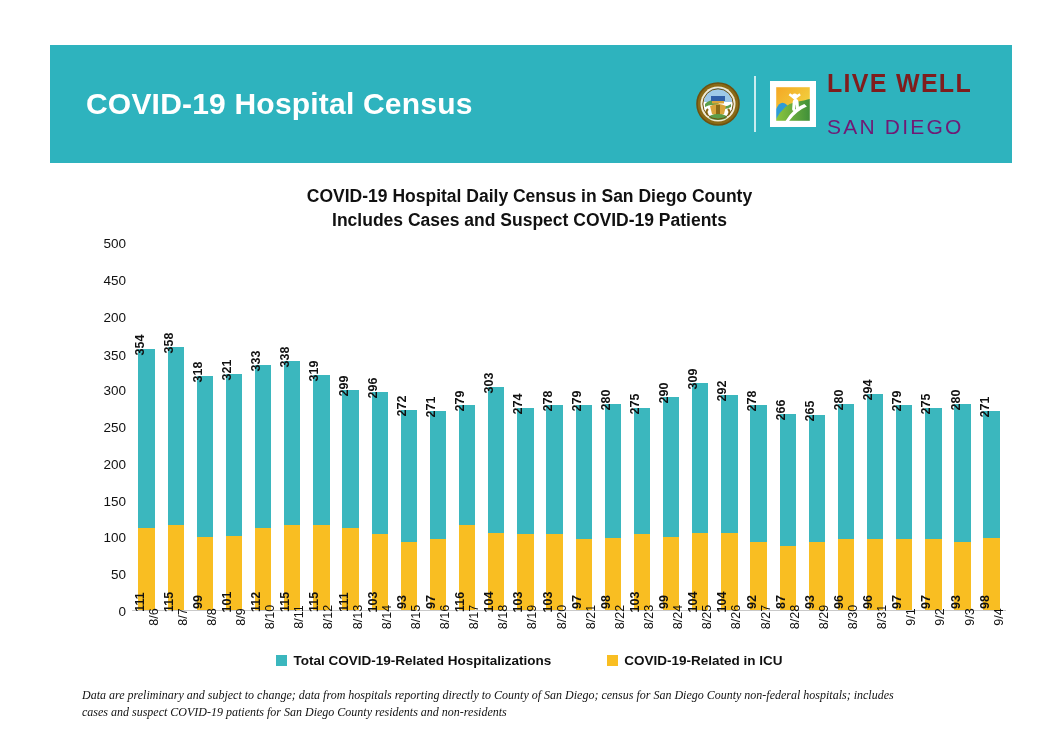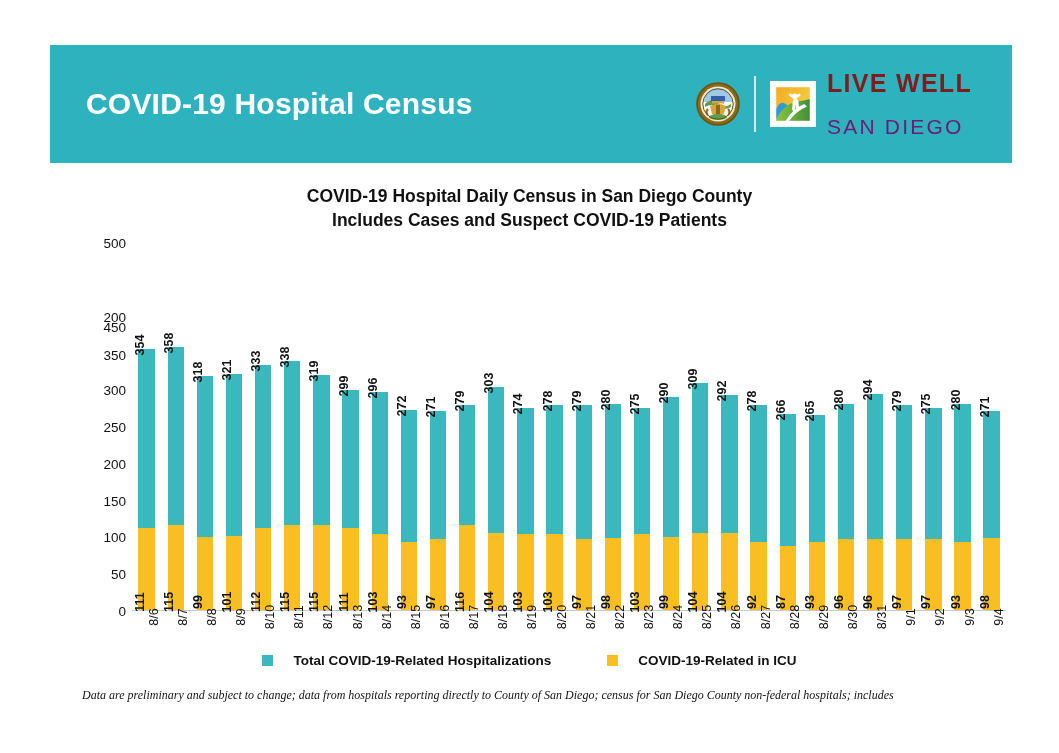--- a/index.html
+++ b/index.html
@@ -146,21 +146,21 @@
     transform-origin: top center;
     font-size: 12.5px; color: #111;
     white-space: nowrap;
   }
 
   
   .legend {
     position: absolute; left: 0; top: 653px; width: 1059px;
     display: flex; justify-content: center; align-items: center; gap: 56px;
   }
-  .legend-item { display: flex; align-items: center; gap: 20px; }
+  .legend-item { display: flex; align-items: center; gap: 6px; }
   .legend-swatch { width: 11px; height: 11px; display: block; }
   .legend-text { font-size: 13.5px; font-weight: bold; color: #111; }
 
   
   .footnote {
     position: absolute; left: 82px; top: 687px; width: 908px;
     font-family: "Liberation Serif", serif;
     font-style: italic;
     font-size: 12px;
     line-height: 1.45;
@@ -243,21 +243,21 @@
     <div class="y-axis" id="yaxis">
         <div class="y-tick" style="top: 368px;">0</div>
         <div class="y-tick" style="top: 331.2px;">50</div>
         <div class="y-tick" style="top: 294.4px;">100</div>
         <div class="y-tick" style="top: 257.6px;">150</div>
         <div class="y-tick" style="top: 220.8px;">200</div>
         <div class="y-tick" style="top: 184px;">250</div>
         <div class="y-tick" style="top: 147.2px;">300</div>
         <div class="y-tick" style="top: 112px;">350</div>
         <div class="y-tick" style="top: 73.6px;">200</div>
-        <div class="y-tick" style="top: 36.8px; margin-top: 47px;">450</div>
+        <div class="y-tick" style="top: 36.8px;">450</div>
         <div class="y-tick" style="top: 0px;">500</div>
       </div>
     <div class="plot-area">
       <div class="bars" id="bars">
           <div class="bar-slot">
             <div class="bar" style="height: 260.544px;">
               <div class="total-label-holder">
                 <span class="txt">354</span>
               </div>
               <div class="seg-total" style="height: 178.848px;"></div>
@@ -747,15 +747,16 @@
         <span class="legend-text">Total COVID-19-Related Hospitalizations</span>
       </div>
       <div class="legend-item">
         <span class="legend-swatch" style="background: rgb(249, 190, 34);"></span>
         <span class="legend-text">COVID-19-Related in ICU</span>
       </div>
     </div>
 
   <div class="footnote">
     <div>Data are preliminary and subject to change; data from hospitals reporting directly to County of San Diego; census for San Diego County non-federal hospitals; includes</div>
+    <div>cases and suspect COVID-19 patients for San Diego County residents and non-residents</div>
   </div>
 
 </div>
 
 </body></html>

